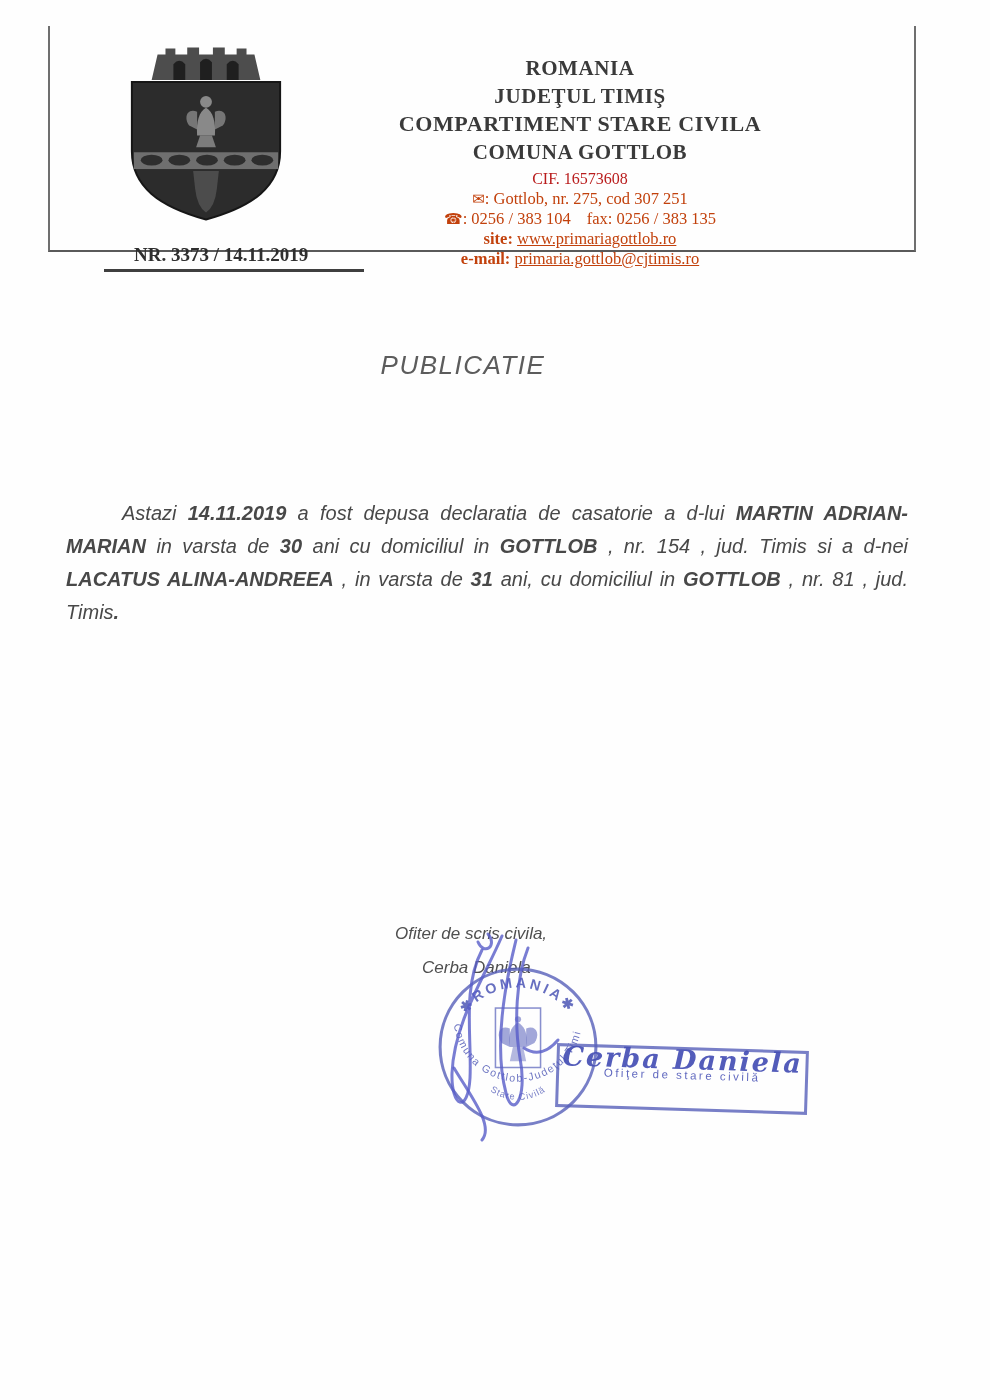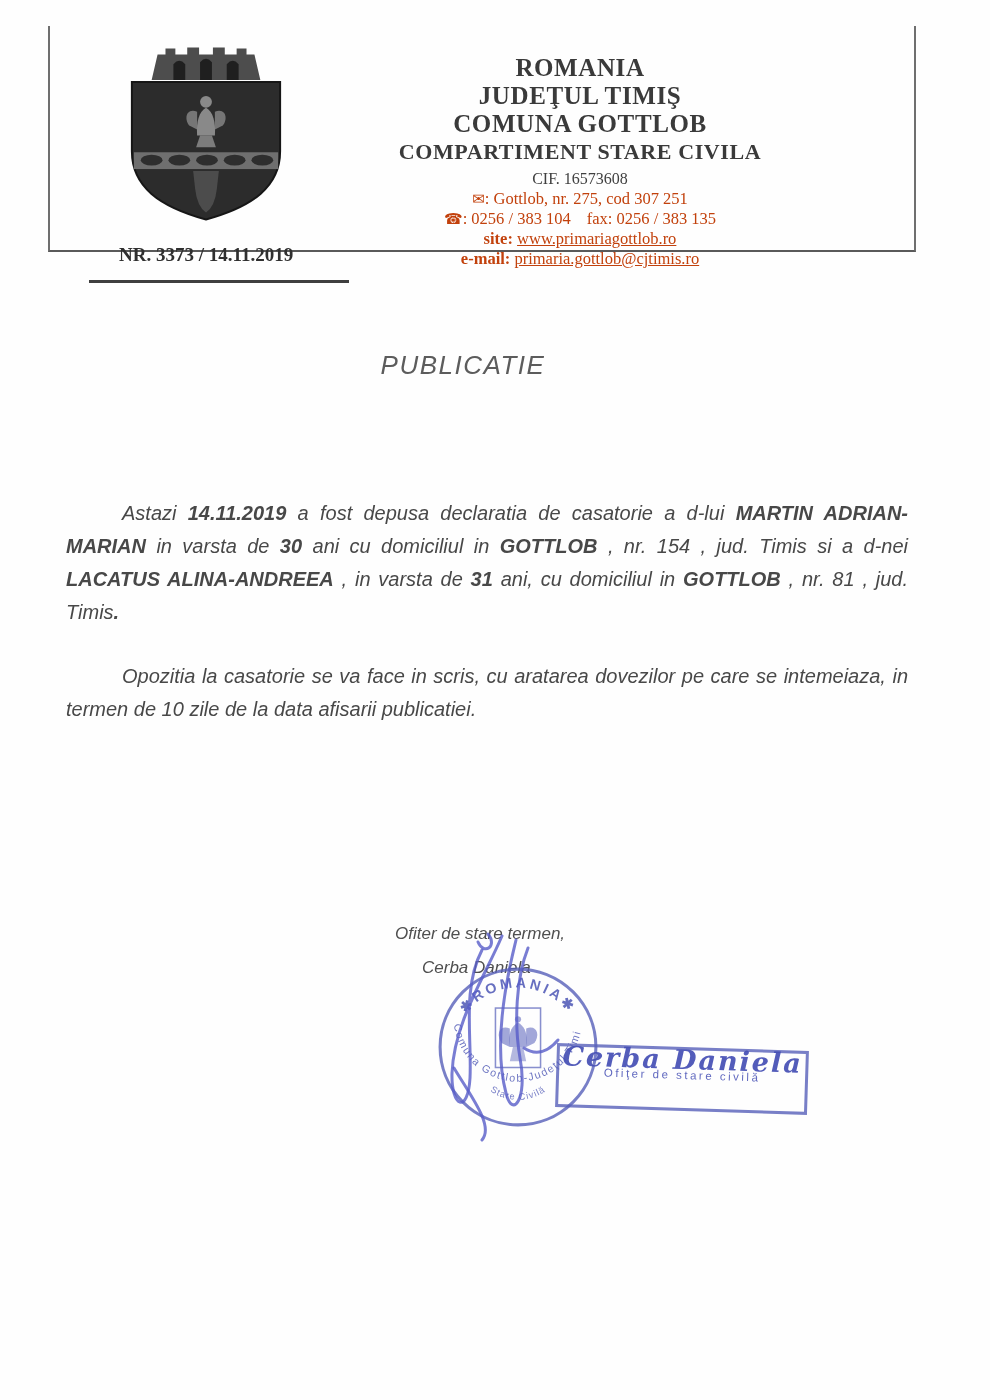--- a/index.html
+++ b/index.html
@@ -7,30 +7,30 @@
        font-family:"Liberation Serif",serif;overflow:hidden;}
   .page{position:absolute;inset:0;background:#fefefe;}
 
   
   .header-box{position:absolute;left:48px;top:26px;width:864px;height:224px;
     border-left:2px solid #6f6f6f;border-right:2px solid #6f6f6f;
     border-bottom:2px solid #5a5a5a;}
   .coa{position:absolute;left:72px;top:14px;width:168px;height:184px;}
   .header-text{position:absolute;left:150px;top:28px;width:760px;
     text-align:center;color:#3a3a3a;}
-  .org{font-weight:bold;font-size:25px;line-height:28px;letter-spacing:0.6px;}
+  .org{font-weight:bold;font-size:21px;line-height:28px;letter-spacing:0.6px;}
   .org-last{font-size:22px;}
-  .cif{font-size:16px;line-height:20px;margin-top:3px;color:#404040;}
+  .cif{font-size:16px;line-height:20px;margin-top:3px;color:#b91c1c;}
   .contact{font-size:16.5px;line-height:20px;color:#c2410c;}
   .contact .glyph{font-size:15px;}
   .lbl{font-weight:bold;}
   .u{text-decoration:underline;}
   .fax-gap{margin-left:16px;}
-  .reg{position:absolute;left:39px;top:218px;width:230px;
-    border-bottom:3px solid #3f3f3f;padding:0 0 14px 30px;
+  .reg{position:absolute;left:54px;top:218px;width:230px;
+    border-bottom:3px solid #3f3f3f;padding:0 0 3px 30px;
     font-weight:bold;font-size:19px;color:#2f2f2f;white-space:nowrap;}
 
   
   .doc-title{position:absolute;left:-32px;top:350px;width:990px;text-align:center;
     font-family:"Liberation Sans",sans-serif;font-style:italic;
     font-size:26px;letter-spacing:1.5px;color:#5c5c5c;}
 
   
   .body-text{position:absolute;left:66px;top:497px;width:842px;
     font-family:"Liberation Sans",sans-serif;font-style:italic;
@@ -91,22 +91,22 @@
         <ellipse cx="114" cy="121" rx="11" ry="5.5" fill="#2e2e2e"></ellipse>
         <ellipse cx="142" cy="121" rx="11" ry="5.5" fill="#2e2e2e"></ellipse>
       </g>
 
       <path d="M72,132 L98,132 L96,150 Q94,168 85,174 Q76,168 74,150 Z" fill="#5d5d5d" opacity="0.65"></path>
     </svg>
 
     <div class="header-text">
       <div class="org">ROMANIA</div>
       <div class="org">JUDEŢUL  TIMIŞ</div>
+      <div class="org org-last">COMPARTIMENT  STARE CIVILA</div>
       <div class="org">COMUNA GOTTLOB</div>
-      <div class="org org-last">COMPARTIMENT  STARE CIVILA</div>
       <div class="cif">CIF. 16573608</div>
       <div class="contact">
         <span class="glyph">✉</span><span>: Gottlob, nr. 275, cod 307 251</span>
       </div>
       <div class="contact">
         <span class="glyph">☎</span><span>: 0256 / 383 104</span><span class="fax-gap">fax: 0256 / 383 135</span>
       </div>
       <div class="contact">
         <span class="lbl">site: </span><span class="u">www.primariagottlob.ro</span>
       </div>
@@ -115,25 +115,24 @@
       </div>
     </div>
 
     <div class="reg">NR.   3373 / 14.11.2019</div>
   </div>
 
   <div class="doc-title">PUBLICATIE</div>
 
   <div class="body-text">
     <p class="p1"><span>Astazi </span><b>14.11.2019</b><span>  a fost depusa declaratia de casatorie a d-lui </span><b>MARTIN ADRIAN-MARIAN</b><span> in varsta  de </span><b>30</b><span> ani cu domiciliul in  </span><b>GOTTLOB</b><span> , nr. 154 , jud. Timis si a d-nei </span><b>LACATUS ALINA-ANDREEA</b><span> , in varsta de </span><b>31</b><span>  ani, cu domiciliul in </span><b>GOTTLOB</b><span> , nr. 81 , jud. Timis</span><b>.</b></p>
-    <p class="p3">Opozitia la casatorie se va face in scris, cu aratarea dovezilor pe care se intemeiaza, in termen de 10 zile de la data  afisarii publicatiei.</p>
   </div>
 
   <div class="sig">
-    <div>Ofiter de stare termen,</div>
+    <div>Ofiter de scris civila,</div>
     <div class="name">Cerba Daniela</div>
   </div>
 
   <svg class="round-stamp" viewBox="0 0 160 160">
     <defs>
       <path id="arcTop" d="M 18,84 A 62,62 0 0 1 142,84"></path>
       <path id="arcBottom" d="M 18,62 A 63,63 0 0 0 142,62"></path>
       <path id="arcInner" d="M 40,110 A 48,48 0 0 0 120,110"></path>
     </defs>
     <circle cx="80" cy="80" r="76" fill="none" stroke="rgba(86,95,185,0.8)" stroke-width="3"></circle>

